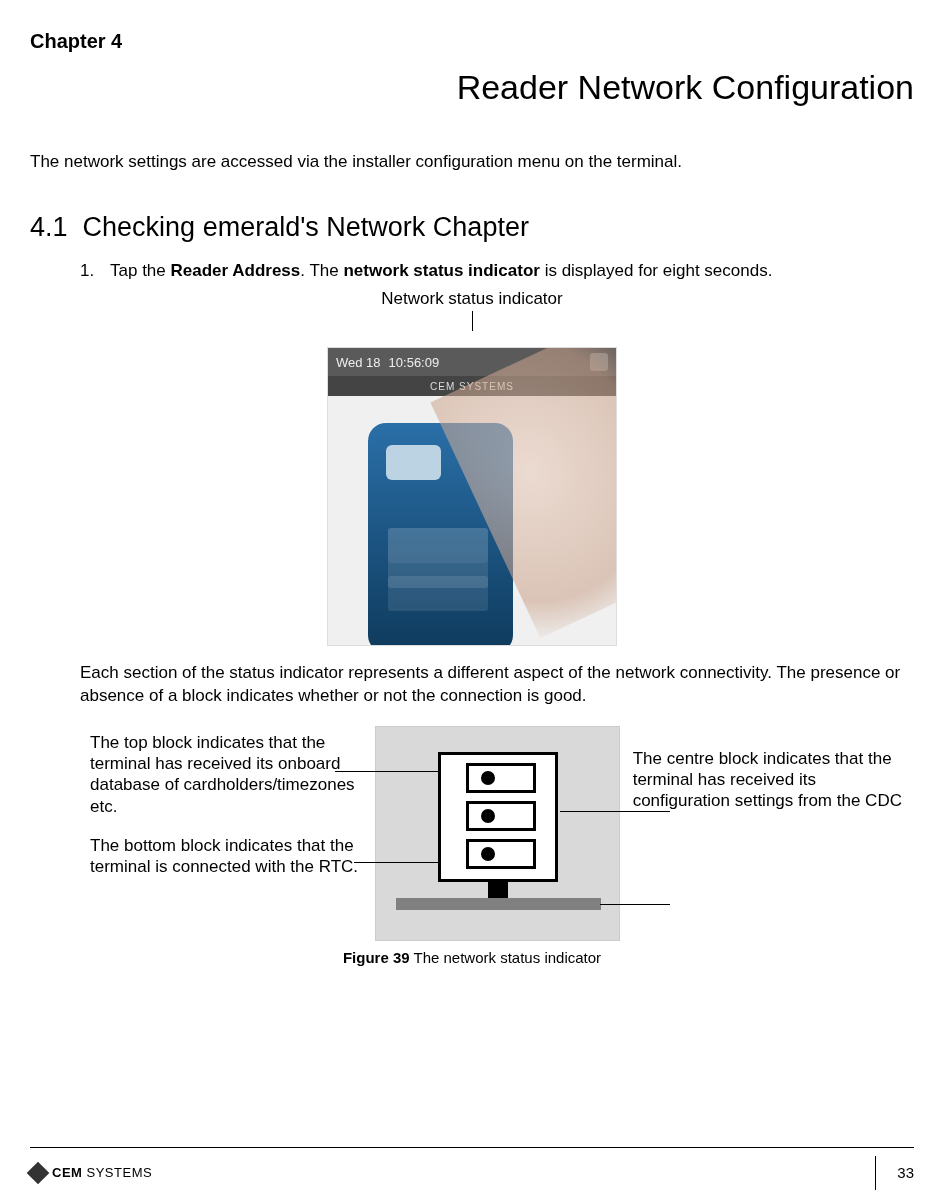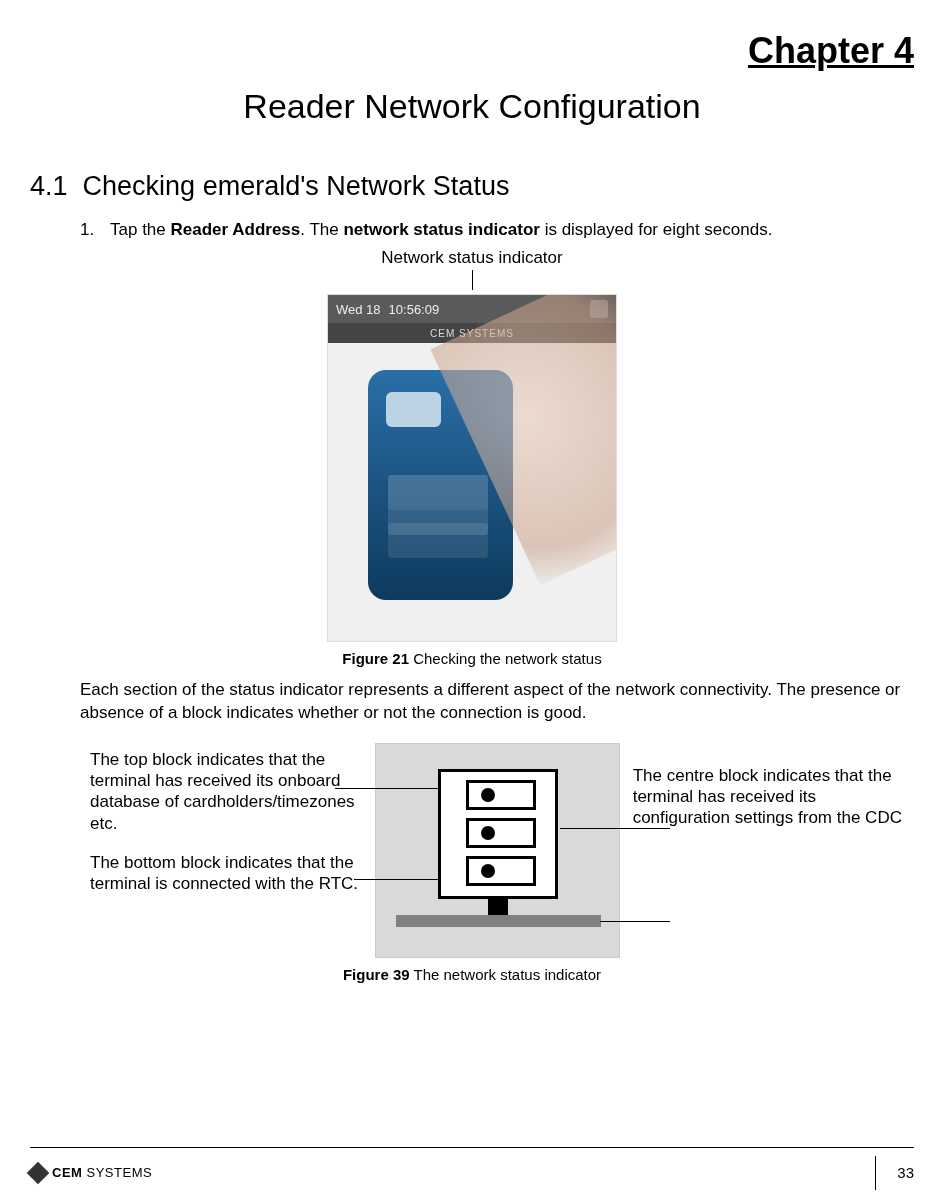--- a/index.html
+++ b/index.html
@@ -8,28 +8,27 @@
     width: 944px;
     height: 1203px;
     background: #fff;
     position: relative;
     color: #000;
   }
   .page {
     padding: 30px 30px 0 30px;
   }
   .chapter-label {
-    text-align: right;
-    font-size: 36px;
+    text-align: left;
+    font-size: 20px;
     font-weight: bold;
     margin-bottom: 15px;
-    text-decoration: underline;
   }
   .chapter-title {
-    text-align: center;
+    text-align: right;
     font-size: 34px;
     font-weight: normal;
     margin-bottom: 45px;
   }
   .intro-text {
     font-size: 17px;
     margin-bottom: 40px;
   }
   .section-heading {
     font-size: 27px;
@@ -53,22 +52,22 @@
     width: 1px;
     height: 20px;
     background: #000;
     margin: 2px auto 0 auto;
   }
   .figure1-wrapper {
     text-align: center;
   }
   .device-screenshot {
     width: 290px;
-    height: 348px;
-    margin: 4px auto;
+    height: 299px;
+    margin: 16px auto;
     background: #f0f0f0;
     border: 1px solid #ddd;
     position: relative;
     overflow: hidden;
   }
   .status-bar {
     height: 28px;
     background: #5a5a5a;
     color: #eee;
     font-size: 13px;
@@ -264,23 +263,24 @@
     text-align: right;
   }
   .dg-wrapper { position: relative; }
 </style>
 </head>
 <body>
 
 <div class="page">
   <div class="chapter-label">Chapter 4</div>
   <div class="chapter-title">Reader Network Configuration</div>
+  <p class="intro-text">The network settings are accessed via the installer configuration menu on the terminal.</p>
 
   <h2 class="section-heading">
-    <span>4.1</span>&nbsp;&nbsp;<span>Checking emerald's Network Status</span>
+    <span>4.1</span>&nbsp;&nbsp;<span>Checking emerald's Network Chapter</span>
   </h2>
 
   <div class="step-block">
     <div class="step-num">1.</div>
     <div class="step-text">
       <span>Tap the </span><strong>Reader Address</strong><span>. The </span><strong>network status indicator</strong><span> is displayed for eight seconds.</span>
     </div>
   </div>
 
   <div class="indicator-label">Network status indicator</div>
@@ -289,23 +289,20 @@
   <div class="figure1-wrapper">
     <div class="device-screenshot">
       <div class="status-bar">
         <span>Wed 18</span>
         <span>10:56:09</span>
         <div class="nsi"></div>
       </div>
       <div class="brand-bar">CEM SYSTEMS</div>
       <div class="card-area"></div>
       <div class="finger"></div>
-    </div>
-    <div class="figure-caption">
-      <span class="bold">Figure 21</span><span> Checking the network status</span>
     </div>
   </div>
 
   <p class="para-block">Each section of the status indicator represents a different aspect of the network connectivity. The presence or absence of a block indicates whether or not the connection is good.</p>
 
   <div class="diagram-row">
     <div class="left-labels">
       <div class="lab">The top block indicates that the terminal has received its onboard database of cardholders/timezones etc.</div>
       <div class="lab">The bottom block indicates that the terminal is connected with the RTC.</div>
     </div>

